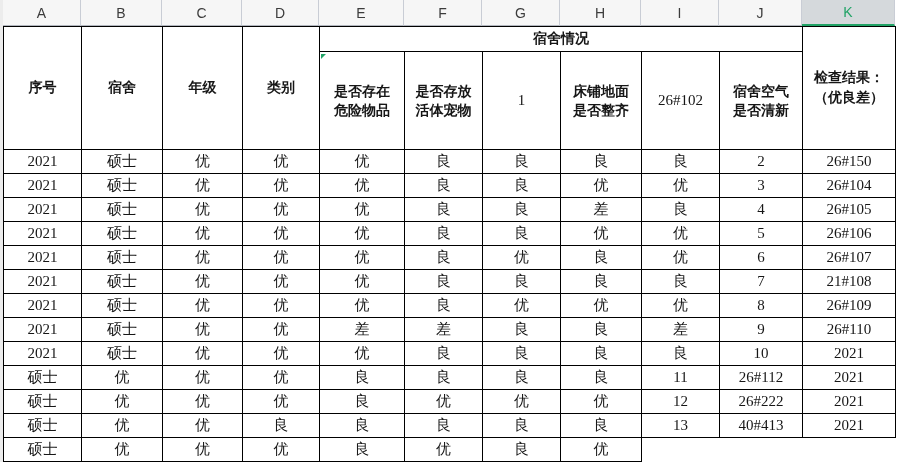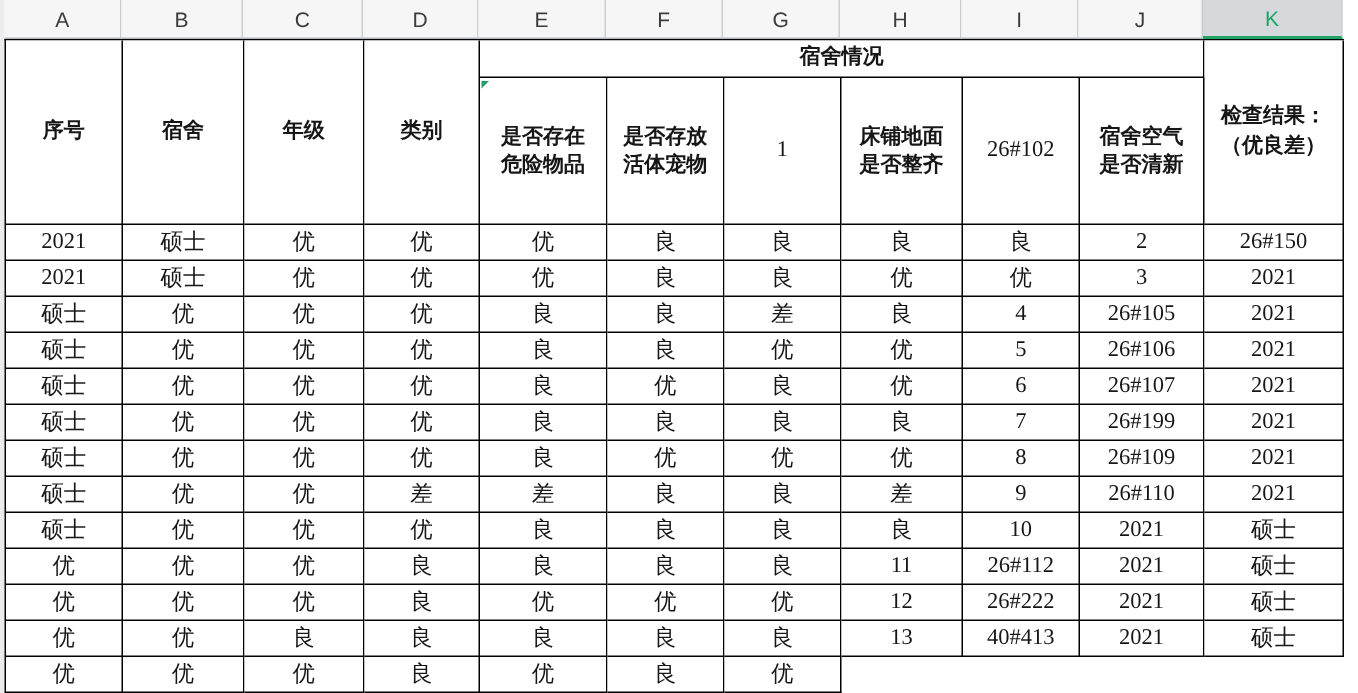--- a/index.html
+++ b/index.html
@@ -136,20 +136,21 @@
       <div class="cell data">2021</div>
       <div class="cell data">硕士</div>
       <div class="cell data">优</div>
       <div class="cell data">优</div>
       <div class="cell data">优</div>
       <div class="cell data">良</div>
       <div class="cell data">良</div>
       <div class="cell data">优</div>
       <div class="cell data">优</div>
       <div class="cell data">3</div>
+      <div class="cell data">26#104</div>
       <div class="cell data">2021</div>
       <div class="cell data">硕士</div>
       <div class="cell data">优</div>
       <div class="cell data">优</div>
       <div class="cell data">优</div>
       <div class="cell data">良</div>
       <div class="cell data">良</div>
       <div class="cell data">差</div>
       <div class="cell data">良</div>
       <div class="cell data">4</div>
@@ -179,21 +180,21 @@
       <div class="cell data">2021</div>
       <div class="cell data">硕士</div>
       <div class="cell data">优</div>
       <div class="cell data">优</div>
       <div class="cell data">优</div>
       <div class="cell data">良</div>
       <div class="cell data">良</div>
       <div class="cell data">良</div>
       <div class="cell data">良</div>
       <div class="cell data">7</div>
-      <div class="cell data">26#199</div>
+      <div class="cell data">21#108</div>
       <div class="cell data">2021</div>
       <div class="cell data">硕士</div>
       <div class="cell data">优</div>
       <div class="cell data">优</div>
       <div class="cell data">优</div>
       <div class="cell data">良</div>
       <div class="cell data">优</div>
       <div class="cell data">优</div>
       <div class="cell data">优</div>
       <div class="cell data">8</div>

